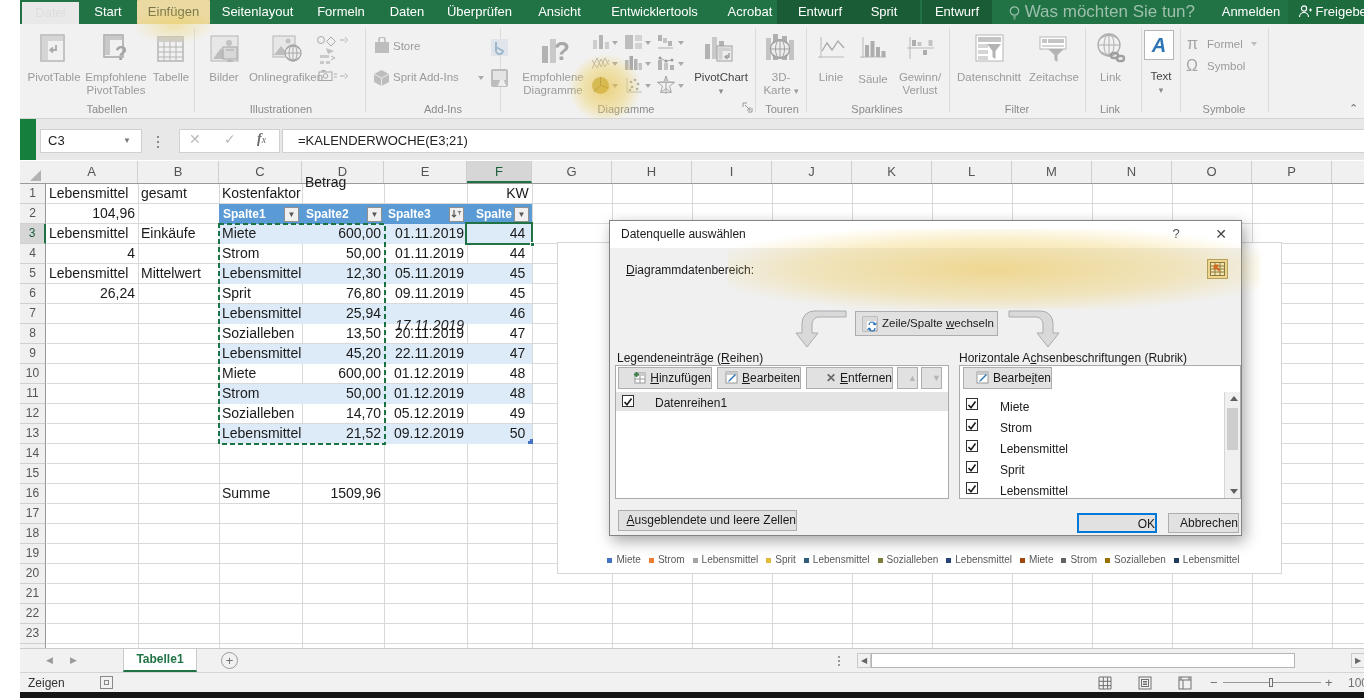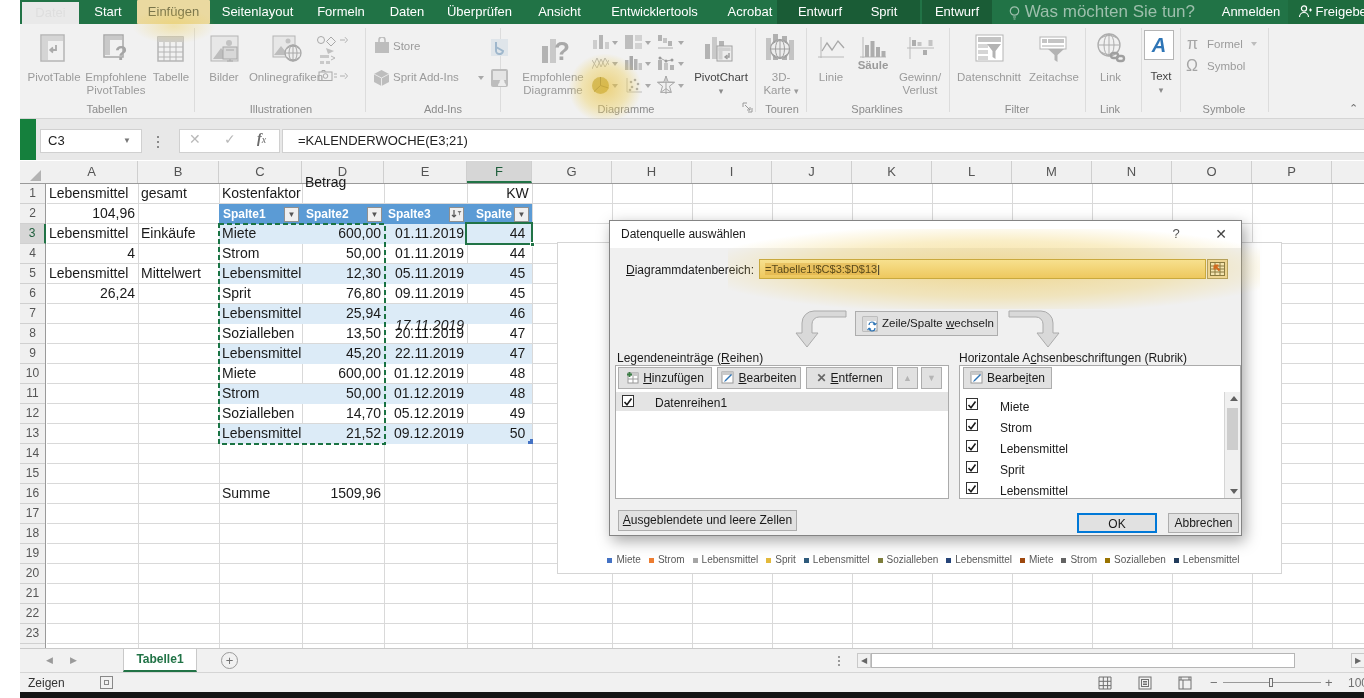--- a/index.html
+++ b/index.html
@@ -50,21 +50,21 @@
   .fbtn { position:absolute; top:3px; width:15px; height:15px; background:#f0f0f0; border:1px solid #909090; color:#555; font-size:8px; line-height:13px; text-align:center; }
 
   
   #chart { position:absolute; left:537px; top:242px; width:725px; height:332px; background:#fff; border:1px solid #d5d5d5; overflow:hidden; }
   #legend { position:absolute; left:0; bottom:8px; width:100%; text-align:center; font-size:10px; color:#595959; white-space:nowrap; }
   .lg { display:inline-block; width:5px; height:5px; margin:0 4px 0 8px; }
 
   
   #dlg { position:absolute; left:589px; top:220px; width:633px; height:316px; background:#f0f0f0; border:1px solid #848484; box-shadow:3px 5px 14px rgba(0,0,0,0.35); }
   #dlgtitle { position:absolute; left:0; top:0; width:100%; height:27px; background:#fff; font-size:12px; color:#1a1a1a; line-height:27px; padding-left:11px; }
-  .dbtn { position:absolute; background:#e1e1e1; border:1px solid #adadad; font-size:12px; color:#1a1a1a; text-align:center; }
+  .dbtn { position:absolute; background:#e1e1e1; border:1px solid #adadad; font-size:12px; color:#1a1a1a; text-align:right; }
   .chk { position:absolute; width:12px; height:12px; background:#fff; border:1px solid #333; font-size:11px; line-height:12px; text-align:center; color:#111; }
   .dlbl { position:absolute; font-size:12px; color:#1a1a1a; }
 
   
   #sheetbar { position:absolute; left:0; top:648px; width:1364px; height:24px; background:#f1f1f1; border-top:1px solid #c9c9c9; }
   #statusbar { position:absolute; left:0; top:672px; width:1364px; height:20px; background:#f1f1f1; border-top:1px solid #d5d5d5; }
   #blackstrip { position:absolute; left:0; top:692px; width:1364px; height:6px; background:#151515; }
 </style>
 </head>
 <body>
@@ -121,21 +121,21 @@
 
     <div class="biglabel" style="left:3px; top:47px; width:62px;">PivotTable</div>
     <div class="biglabel" style="left:60px; top:47px; width:72px;">Empfohlene<br>PivotTables</div>
     <div class="biglabel" style="left:128px; top:47px; width:46px;">Tabelle</div>
     <div class="biglabel" style="left:184px; top:47px; width:40px;">Bilder</div>
     <div class="biglabel" style="left:224px; top:47px; width:84px;">Onlinegrafiken</div>
     <div class="biglabel" style="left:500px; top:47px; width:66px;">Empfohlene<br>Diagramme</div>
     <div class="biglabel dark" style="left:670px; top:47px; width:62px;">PivotChart<br><span style="color:#8b8b8b; font-size:9px;">▾</span></div>
     <div class="biglabel" style="left:740px; top:47px; width:42px;">3D-<br>Karte <span style="font-size:9px;">▾</span></div>
     <div class="biglabel" style="left:790px; top:47px; width:42px;">Linie</div>
-    <div class="biglabel" style="left:832px; top:35px; width:42px;font-weight:bold;">Säule</div>
+    <div class="biglabel" style="left:832px; top:49px; width:42px;">Säule</div>
     <div class="biglabel" style="left:873px; top:47px; width:54px;">Gewinn/<br>Verlust</div>
     <div class="biglabel" style="left:935px; top:47px; width:68px;">Datenschnitt</div>
     <div class="biglabel" style="left:1006px; top:47px; width:56px;">Zeitachse</div>
     <div class="biglabel" style="left:1068px; top:47px; width:45px;">Link</div>
     <div class="biglabel dark" style="left:1120px; top:46px; width:42px;">Text<br><span style="color:#8b8b8b; font-size:9px;">▾</span></div>
 
     <svg class="icon" style="left:20px; top:10px;" width="26" height="29" viewBox="0 0 26 29">
       <rect x="1" y="1" width="23" height="26" fill="none" stroke="#b5b5b5" stroke-width="1.5"></rect>
       <rect x="2" y="2" width="6" height="24" fill="#d5d5d5"></rect>
         <rect x="2" y="2" width="21" height="5" fill="#d5d5d5"></rect>
@@ -531,21 +531,20 @@
       <span class="lg" style="background:#4472c4;"></span>Miete<span class="lg" style="background:#ed7d31;"></span>Strom<span class="lg" style="background:#a5a5a5;"></span>Lebensmittel<span class="lg" style="background:#e3b93b;"></span>Sprit<span class="lg" style="background:#2f5b7c;"></span>Lebensmittel<span class="lg" style="background:#7e7e3c;"></span>Sozialleben<span class="lg" style="background:#264478;"></span>Lebensmittel<span class="lg" style="background:#9e480e;"></span>Miete<span class="lg" style="background:#636363;"></span>Strom<span class="lg" style="background:#997300;"></span>Sozialleben<span class="lg" style="background:#223c5c;"></span>Lebensmittel
     </div>
   </div>
   <div id="dlg">
     <div id="dlgtitle">Datenquelle auswählen</div>
     <div class="abs" style="left:558px; top:5px; width:16px; height:16px; color:#555; font-size:13px; text-align:center;">?</div>
     <div class="abs" style="left:603px; top:5px; width:16px; height:16px; color:#444; font-size:14px; text-align:center;">✕</div>
     <div class="dlbl" style="left:16px; top:42px;"><u>D</u>iagrammdatenbereich:</div>
 
     <div class="abs" style="left:118px; top:8px; width:532px; height:80px; background:radial-gradient(ellipse at center, rgba(238,190,50,0.5) 0%, rgba(240,205,90,0.34) 50%, rgba(240,215,120,0) 80%);"></div>
-    <div class="abs" style="left:149px; top:38px; width:447px; height:20px; background:linear-gradient(#f7e08e,#eec85e); border:1px solid #c9a93e; font-size:11px; color:#5a4a1a; line-height:18px; padding-left:5px;"><span style="background:rgba(214,160,50,0.4);">=Tabelle1!$C$3:$D$13</span><span style="color:#222;">|</span></div>
     <div class="abs" style="left:597px; top:38px; width:21px; height:20px; background:#edd491; border:1px solid #b5a05a;">
       <svg style="position:absolute; left:2px; top:2px;" width="15" height="14" viewBox="0 0 15 14">
         <rect x="0.5" y="0.5" width="14" height="13" fill="#f3e3ae" stroke="#8a7a40"></rect>
         <path d="M1 4 h13 M1 7 h13 M1 10 h13 M5 1 v12 M10 1 v12" stroke="#8a7a40"></path>
         <path d="M9.5 8.5 L4.5 3.5 M4.5 3.5 v4 M4.5 3.5 h4" stroke="#d2691e" stroke-width="2" fill="none"></path>
       </svg>
     </div>
 
     <svg class="abs" style="left:182px; top:88px;" width="56" height="42" viewBox="0 0 56 42">
       <path d="M54 2 H22 a12 12 0 0 0 -12 12 V24 H4 L15 38 L26 24 H20 V15 a7 7 0 0 1 7-7 H54 z" fill="#d9d9d9" stroke="#ababab"></path>

